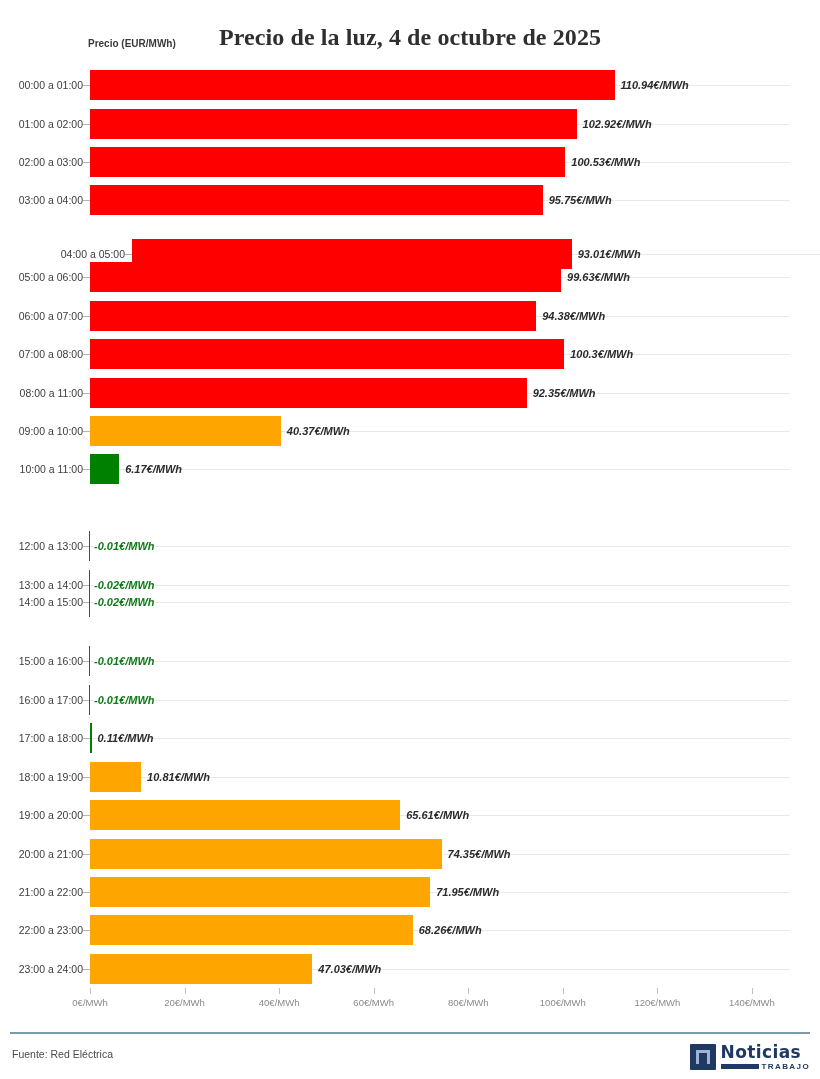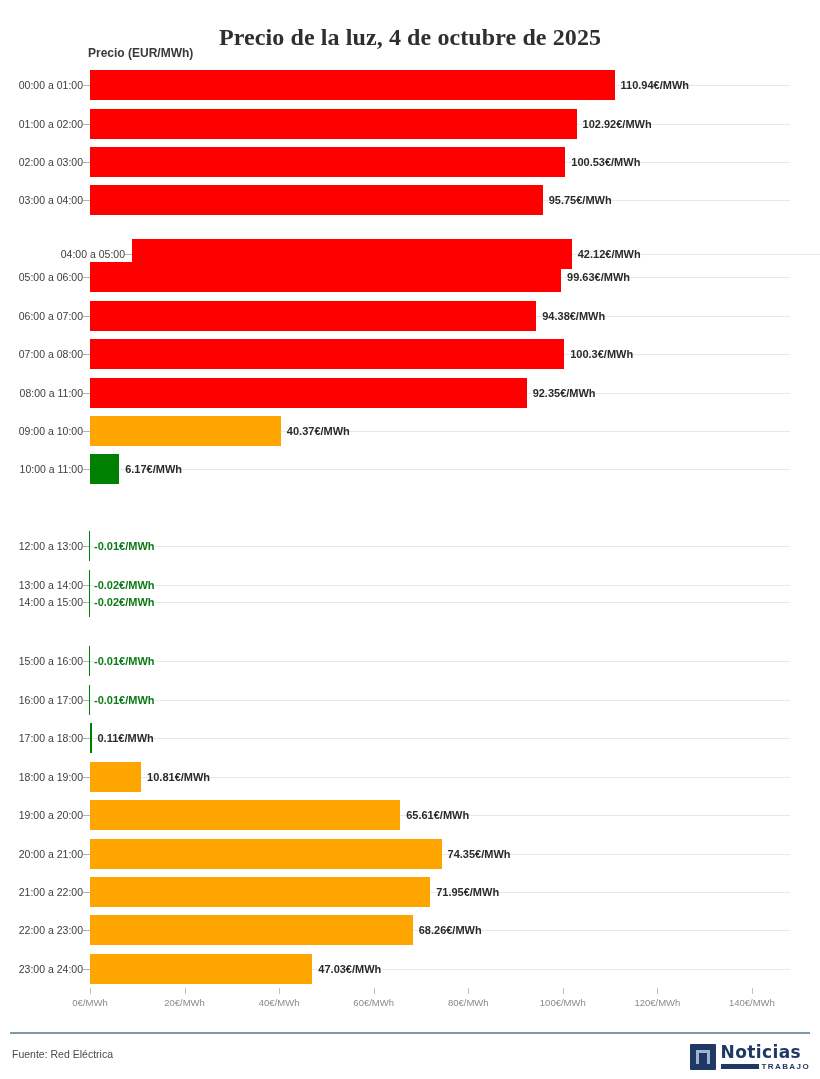--- a/index.html
+++ b/index.html
@@ -28,22 +28,22 @@
     font-size: 24px;
     font-weight: 700;
     color: #2f2f2f;
     letter-spacing: 0.1px;
   }
 
   
   #axis-caption {
     position: absolute;
     left: 88px;
-    top: 46px;
-    font-size: 12px;
+    top: 38px;
+    font-size: 10px;
     font-weight: 700;
     color: #3a3a3a;
   }
 
   
   #plot {
     position: absolute;
     left: 0;
     top: 66px;
     width: 820px;
@@ -95,20 +95,21 @@
   }
 
   .val-label {
     position: absolute;
     top: 50%;
     transform: translateY(-50%);
     font-size: 11px;
     font-weight: 700;
     white-space: nowrap;
     color: #2b2b2b;
+    font-style: italic;
   }
   .val-label.neg {
     color: #0c7a16;
     -webkit-text-stroke: 2.2px #ffffff;
     paint-order: stroke fill;
   }
   .val-label.neg-back {
     color: #2b2b2b;
   }
 
@@ -247,21 +248,21 @@
       <div class="tick-mark"></div>
       <div class="cat-label">03:00 a 04:00</div>
       <div class="bar" style="width: 452.706px; background: rgb(255, 0, 0); left: 90px;"></div>
       <div class="val-label" style="left: 548.706px;">95.75€/MWh</div>
     </div>
     <div class="row" style="top: 169px; height: 38.4167px; margin-left: 42px;">
       <div class="gridline"></div>
       <div class="tick-mark"></div>
       <div class="cat-label">04:00 a 05:00</div>
       <div class="bar" style="width: 439.751px; background: rgb(255, 0, 0); left: 90px;"></div>
-      <div class="val-label" style="left: 535.751px;">42.12€/MWh</div>
+      <div class="val-label" style="left: 535.751px;">93.01€/MWh</div>
     </div>
     <div class="row" style="top: 192.083px; height: 38.4167px;">
       <div class="gridline"></div>
       <div class="tick-mark"></div>
       <div class="cat-label">05:00 a 06:00</div>
       <div class="bar" style="width: 471.051px; background: rgb(255, 0, 0); left: 90px;"></div>
       <div class="val-label" style="left: 567.051px;">99.63€/MWh</div>
     </div>
     <div class="row" style="top: 230.5px; height: 38.4167px;">
       <div class="gridline"></div>

